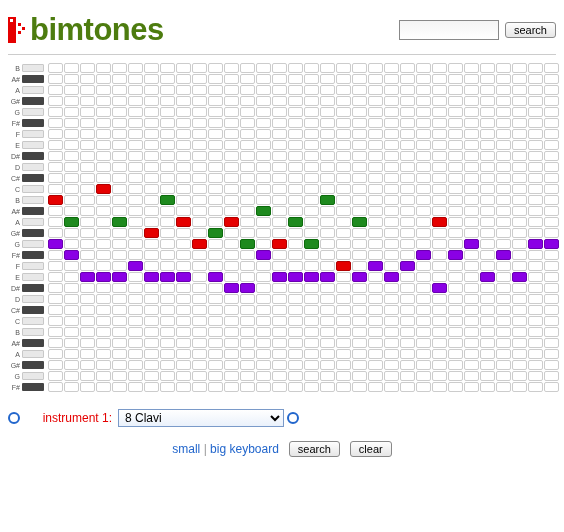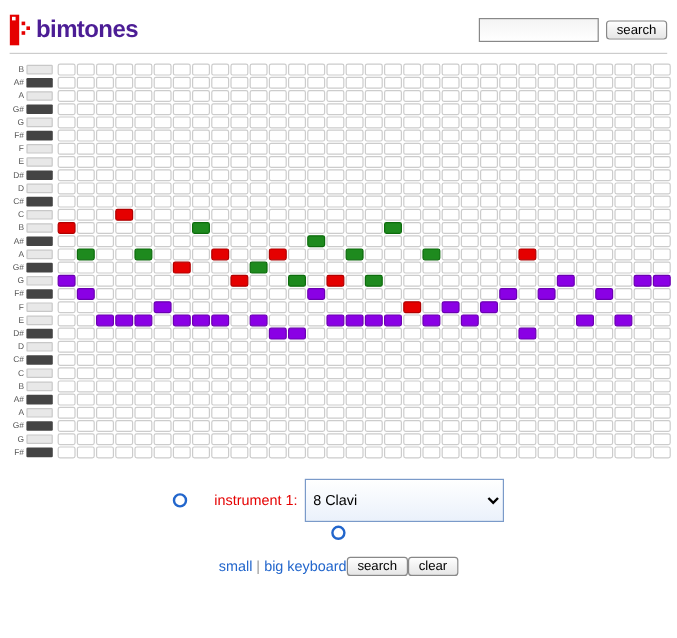--- a/index.html
+++ b/index.html
@@ -23,23 +23,23 @@
     align-items: center;
     gap: 4px;
   }
   .logo-icon {
     width: 18px;
     height: 26px;
     position: relative;
   }
   .logo-icon svg { display: block; }
   .logo-text {
-    font-size: 20px;
+    font-size: 31px;
     font-weight: bold;
-    color: #4c1d95;
+    color: #4d7c0f;
     letter-spacing: -0.5px;
   }
   .search-wrap {
     display: flex;
     align-items: center;
     gap: 6px;
   }
   .search-input {
     width: 100px;
     height: 20px;
@@ -108,21 +108,21 @@
     margin-right: 1px;
     background: #fff;
     cursor: pointer;
   }
   .cell.c1 { background: #e50000; border-color: #b00000; }
   .cell.c2 { background: #1e8a1e; border-color: #0d6b0d; }
   .cell.c3 { background: #8a00e5; border-color: #6a00b0; }
   .instruments {
     margin: 16px auto 0;
     display: flex;
-    flex-direction: column;
+    flex-direction: row;
     align-items: center;
     gap: 3px;
   }
   .inst-row {
     display: flex;
     align-items: center;
     gap: 6px;
   }
   .radio {
     width: 12px;
@@ -141,31 +141,32 @@
     background: #2ea000;
     border-radius: 50%;
   }
   .inst-label {
     width: 86px;
     text-align: right;
     font-size: 12px;
   }
   .inst-select {
     width: 166px;
-    height: 36px;
+    height: 18px;
     border: 1px solid #7a9ac9;
     background: linear-gradient(#fff, #eaf1fb);
     font-size: 12px;
     padding: 0 2px;
   }
   .bottom-controls {
     margin-top: 14px;
     display: flex;
     align-items: center;
     justify-content: center;
+    gap: 10px;
   }
   .keyboard-links {
     font-size: 12px;
     color: #2266cc;
   }
   .keyboard-links .sep { color: #999; }
   .link { cursor: pointer; }
 </style>
 </head>
 <body>

